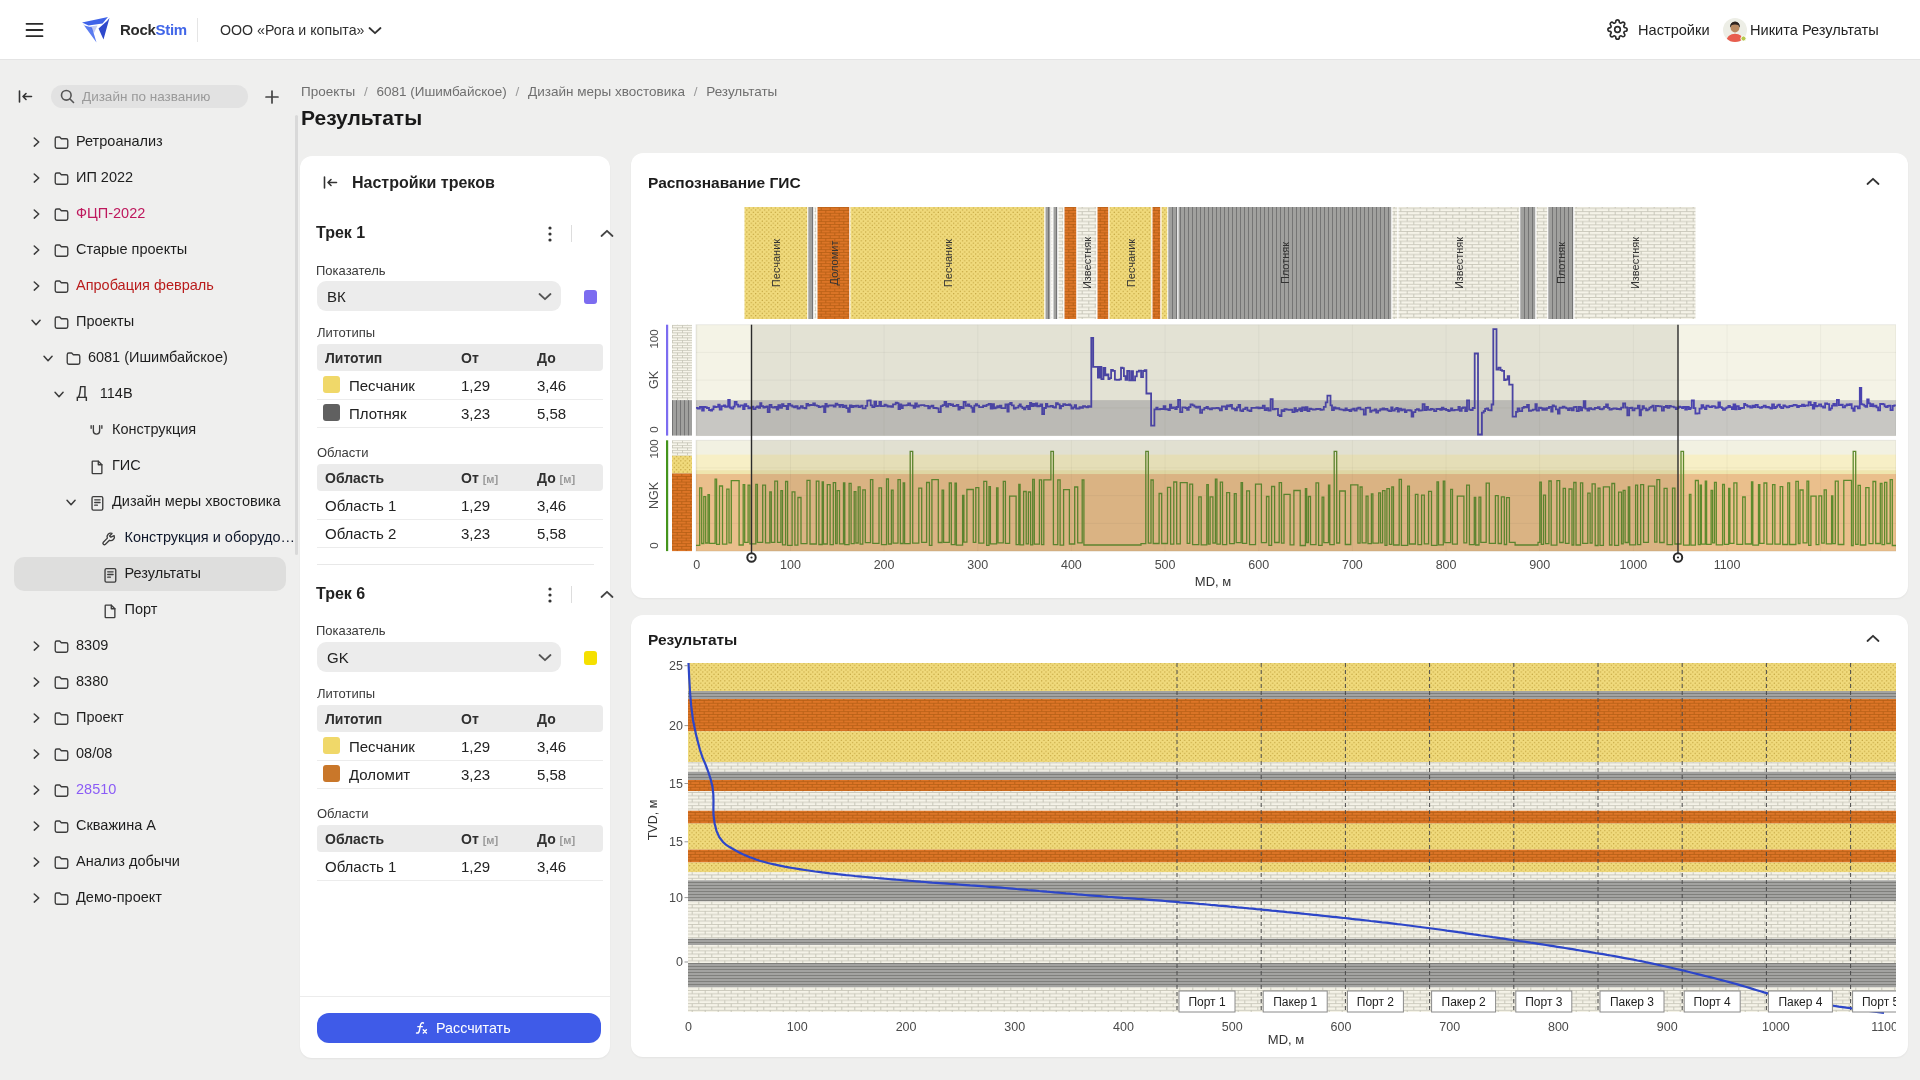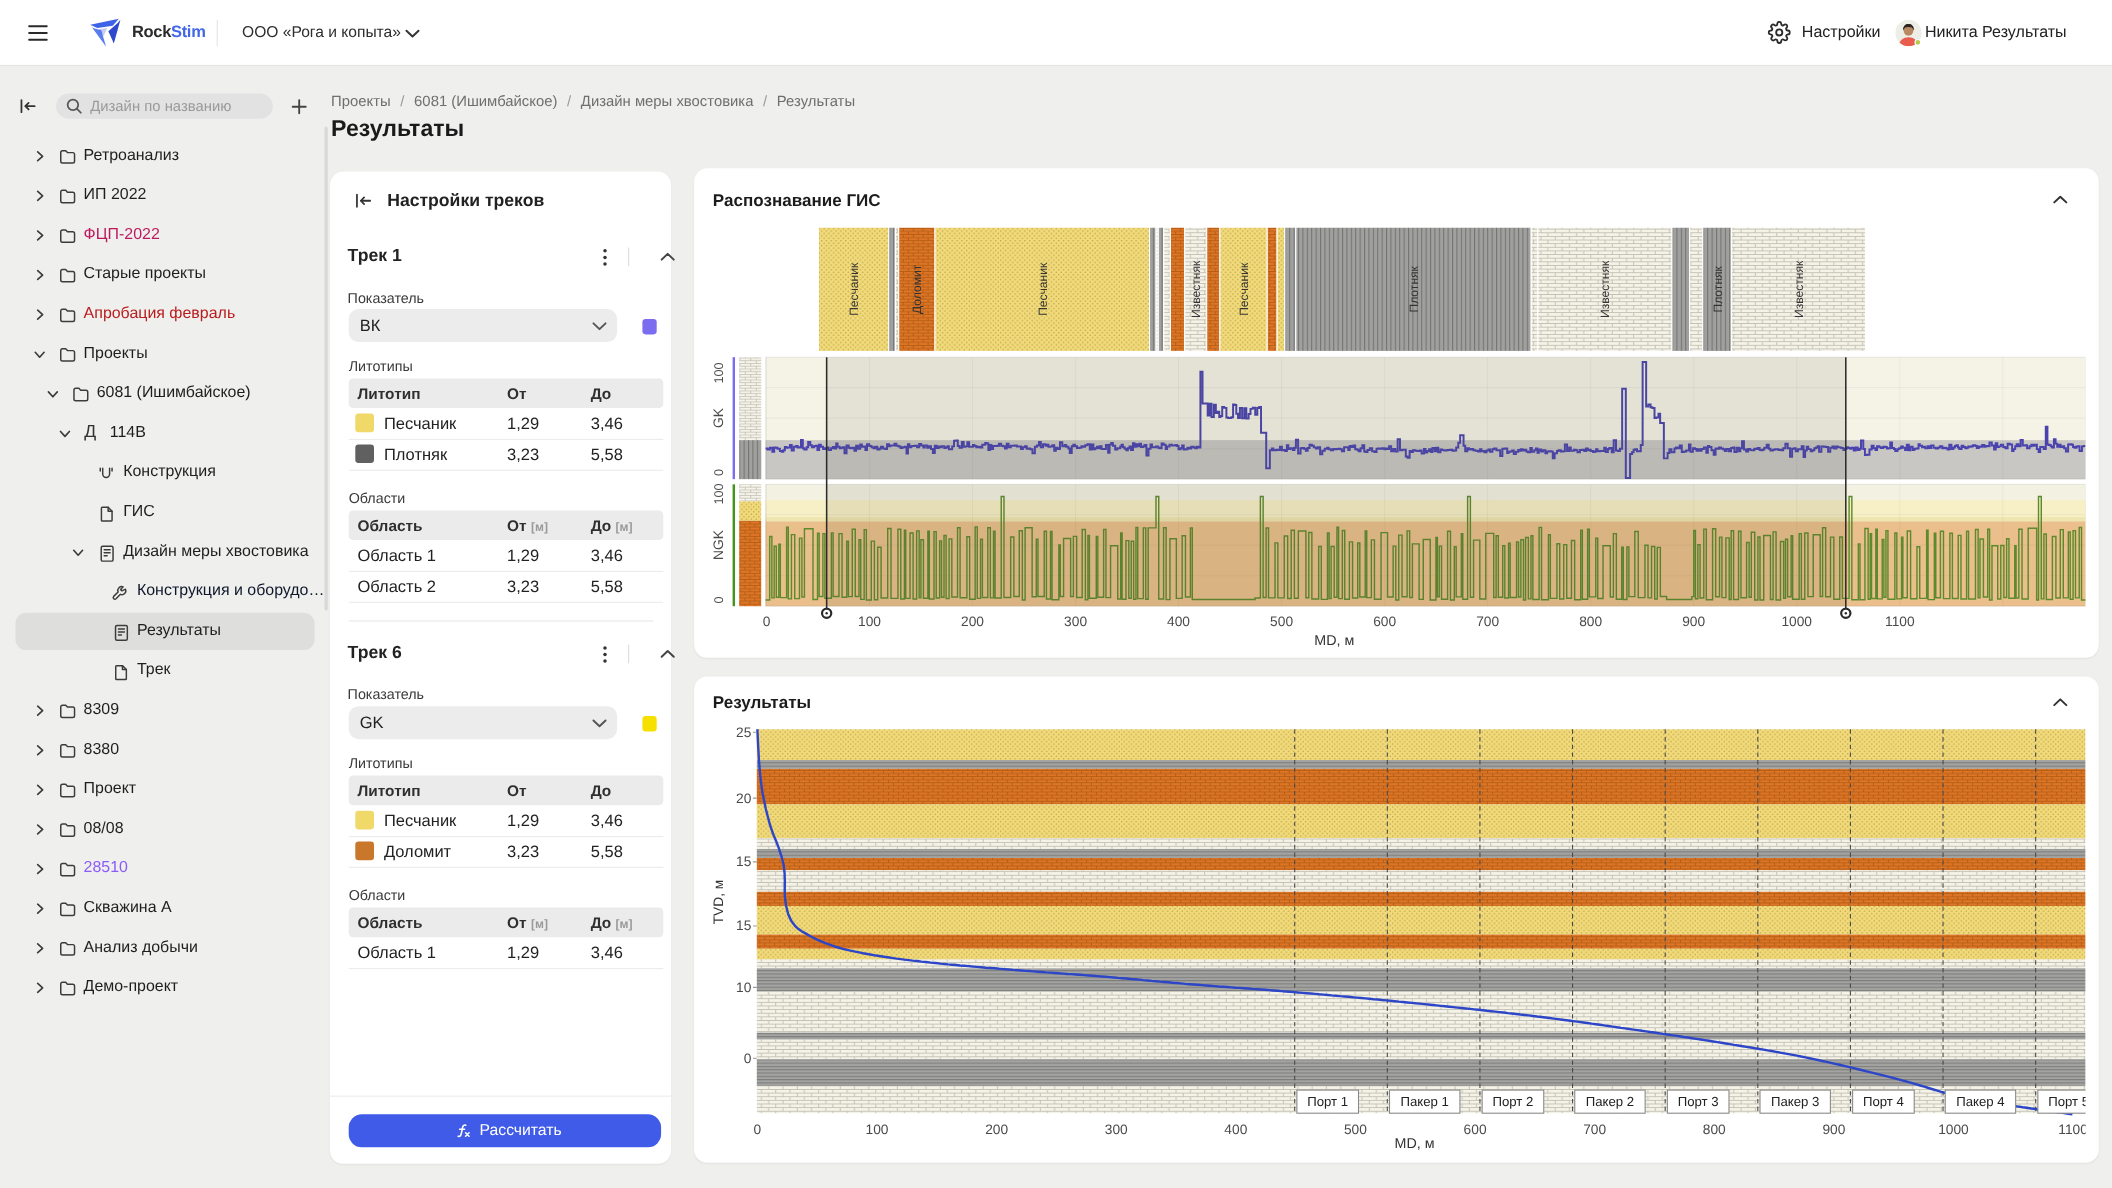--- a/index.html
+++ b/index.html
@@ -472,21 +472,21 @@
 <div style="position:absolute;left:14px;top:557px;width:272px;height:34px;background:#dededd;border-radius:10px"></div>
 <svg style="position:absolute;left:100.5px;top:565.5px" width="17" height="17" viewBox="0 0 19 19" fill="none" stroke="#3c3c3c" stroke-width="1.5" stroke-linecap="round" stroke-linejoin="round">
     <rect x="4.5" y="3" width="12" height="15" rx="1.5"></rect>
     <path d="M7.5 6.5h6M7.5 9.5h6M7.5 12.5h3"></path>
   </svg>
 <div style="position:absolute;left:124.5px;top:565px;font-size:14.5px;color:#1e1e1e;white-space:nowrap">Результаты</div>
 <svg style="position:absolute;left:100.5px;top:601.5px" width="17" height="17" viewBox="0 0 19 19" fill="none" stroke="#3c3c3c" stroke-width="1.5" stroke-linecap="round" stroke-linejoin="round">
     <path d="M5.5 3.5h6l4 4v9.2c0 .5-.4.8-.8.8H5.5c-.5 0-.8-.4-.8-.8V4.3c0-.5.4-.8.8-.8z"></path>
     <path d="M11.5 3.5v4h4"></path>
   </svg>
-<div style="position:absolute;left:124.5px;top:601px;font-size:14.5px;color:#1e1e1e;white-space:nowrap">Трек</div>
+<div style="position:absolute;left:124.5px;top:601px;font-size:14.5px;color:#1e1e1e;white-space:nowrap">Порт</div>
 <svg style="position:absolute;left:28.0px;top:637.5px" width="17" height="17" viewBox="0 0 19 19" fill="none" stroke="#3c3c3c" stroke-width="1.7" stroke-linecap="round" stroke-linejoin="round">
     <path d="M7 4.5l5 4.5-5 4.5"></path>
   </svg>
 <svg style="position:absolute;left:53.0px;top:637.5px" width="17" height="17" viewBox="0 0 19 19" fill="none" stroke="#3c3c3c" stroke-width="1.5" stroke-linecap="round" stroke-linejoin="round">
     <path d="M2.5 5.2c0-1 .8-1.8 1.8-1.8h3.2l1.8 1.9h5.4c1 0 1.8.8 1.8 1.8v7c0 1-.8 1.8-1.8 1.8H4.3c-1 0-1.8-.8-1.8-1.8z"></path>
   </svg>
 <div style="position:absolute;left:76.0px;top:637px;font-size:14.5px;color:#1e1e1e;white-space:nowrap">8309</div>
 <svg style="position:absolute;left:28.0px;top:673.5px" width="17" height="17" viewBox="0 0 19 19" fill="none" stroke="#3c3c3c" stroke-width="1.7" stroke-linecap="round" stroke-linejoin="round">
     <path d="M7 4.5l5 4.5-5 4.5"></path>
   </svg>

